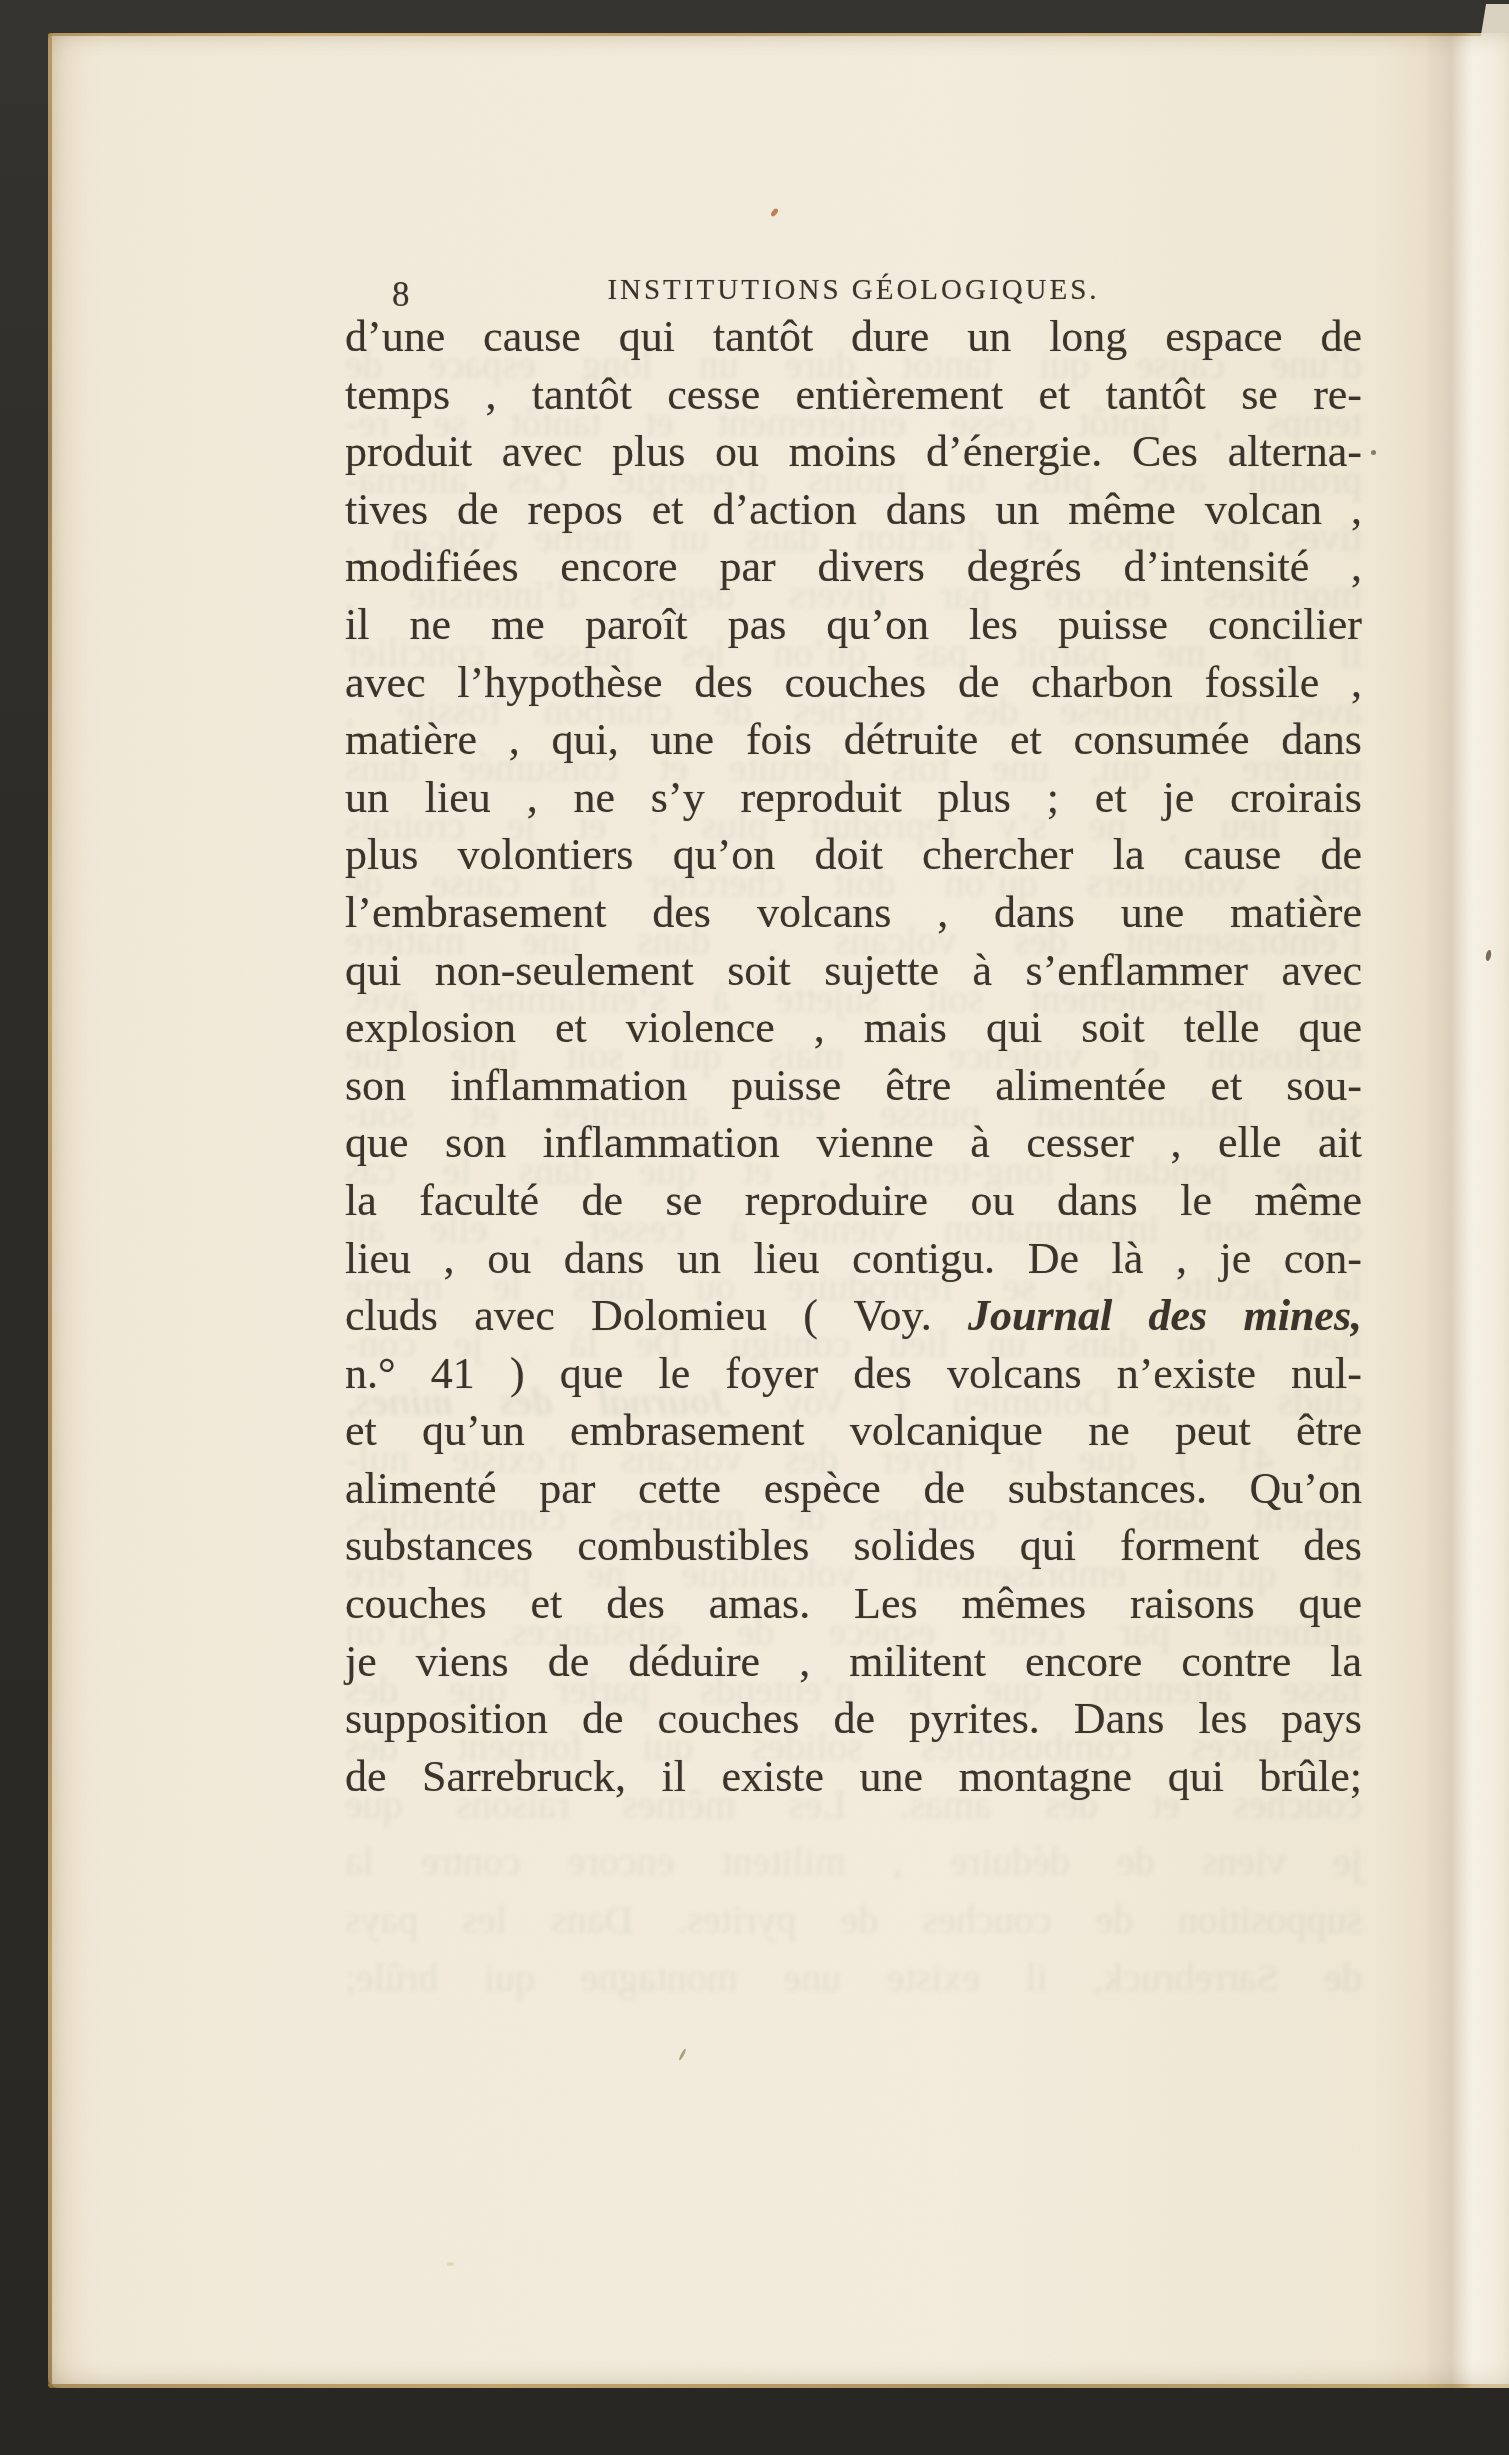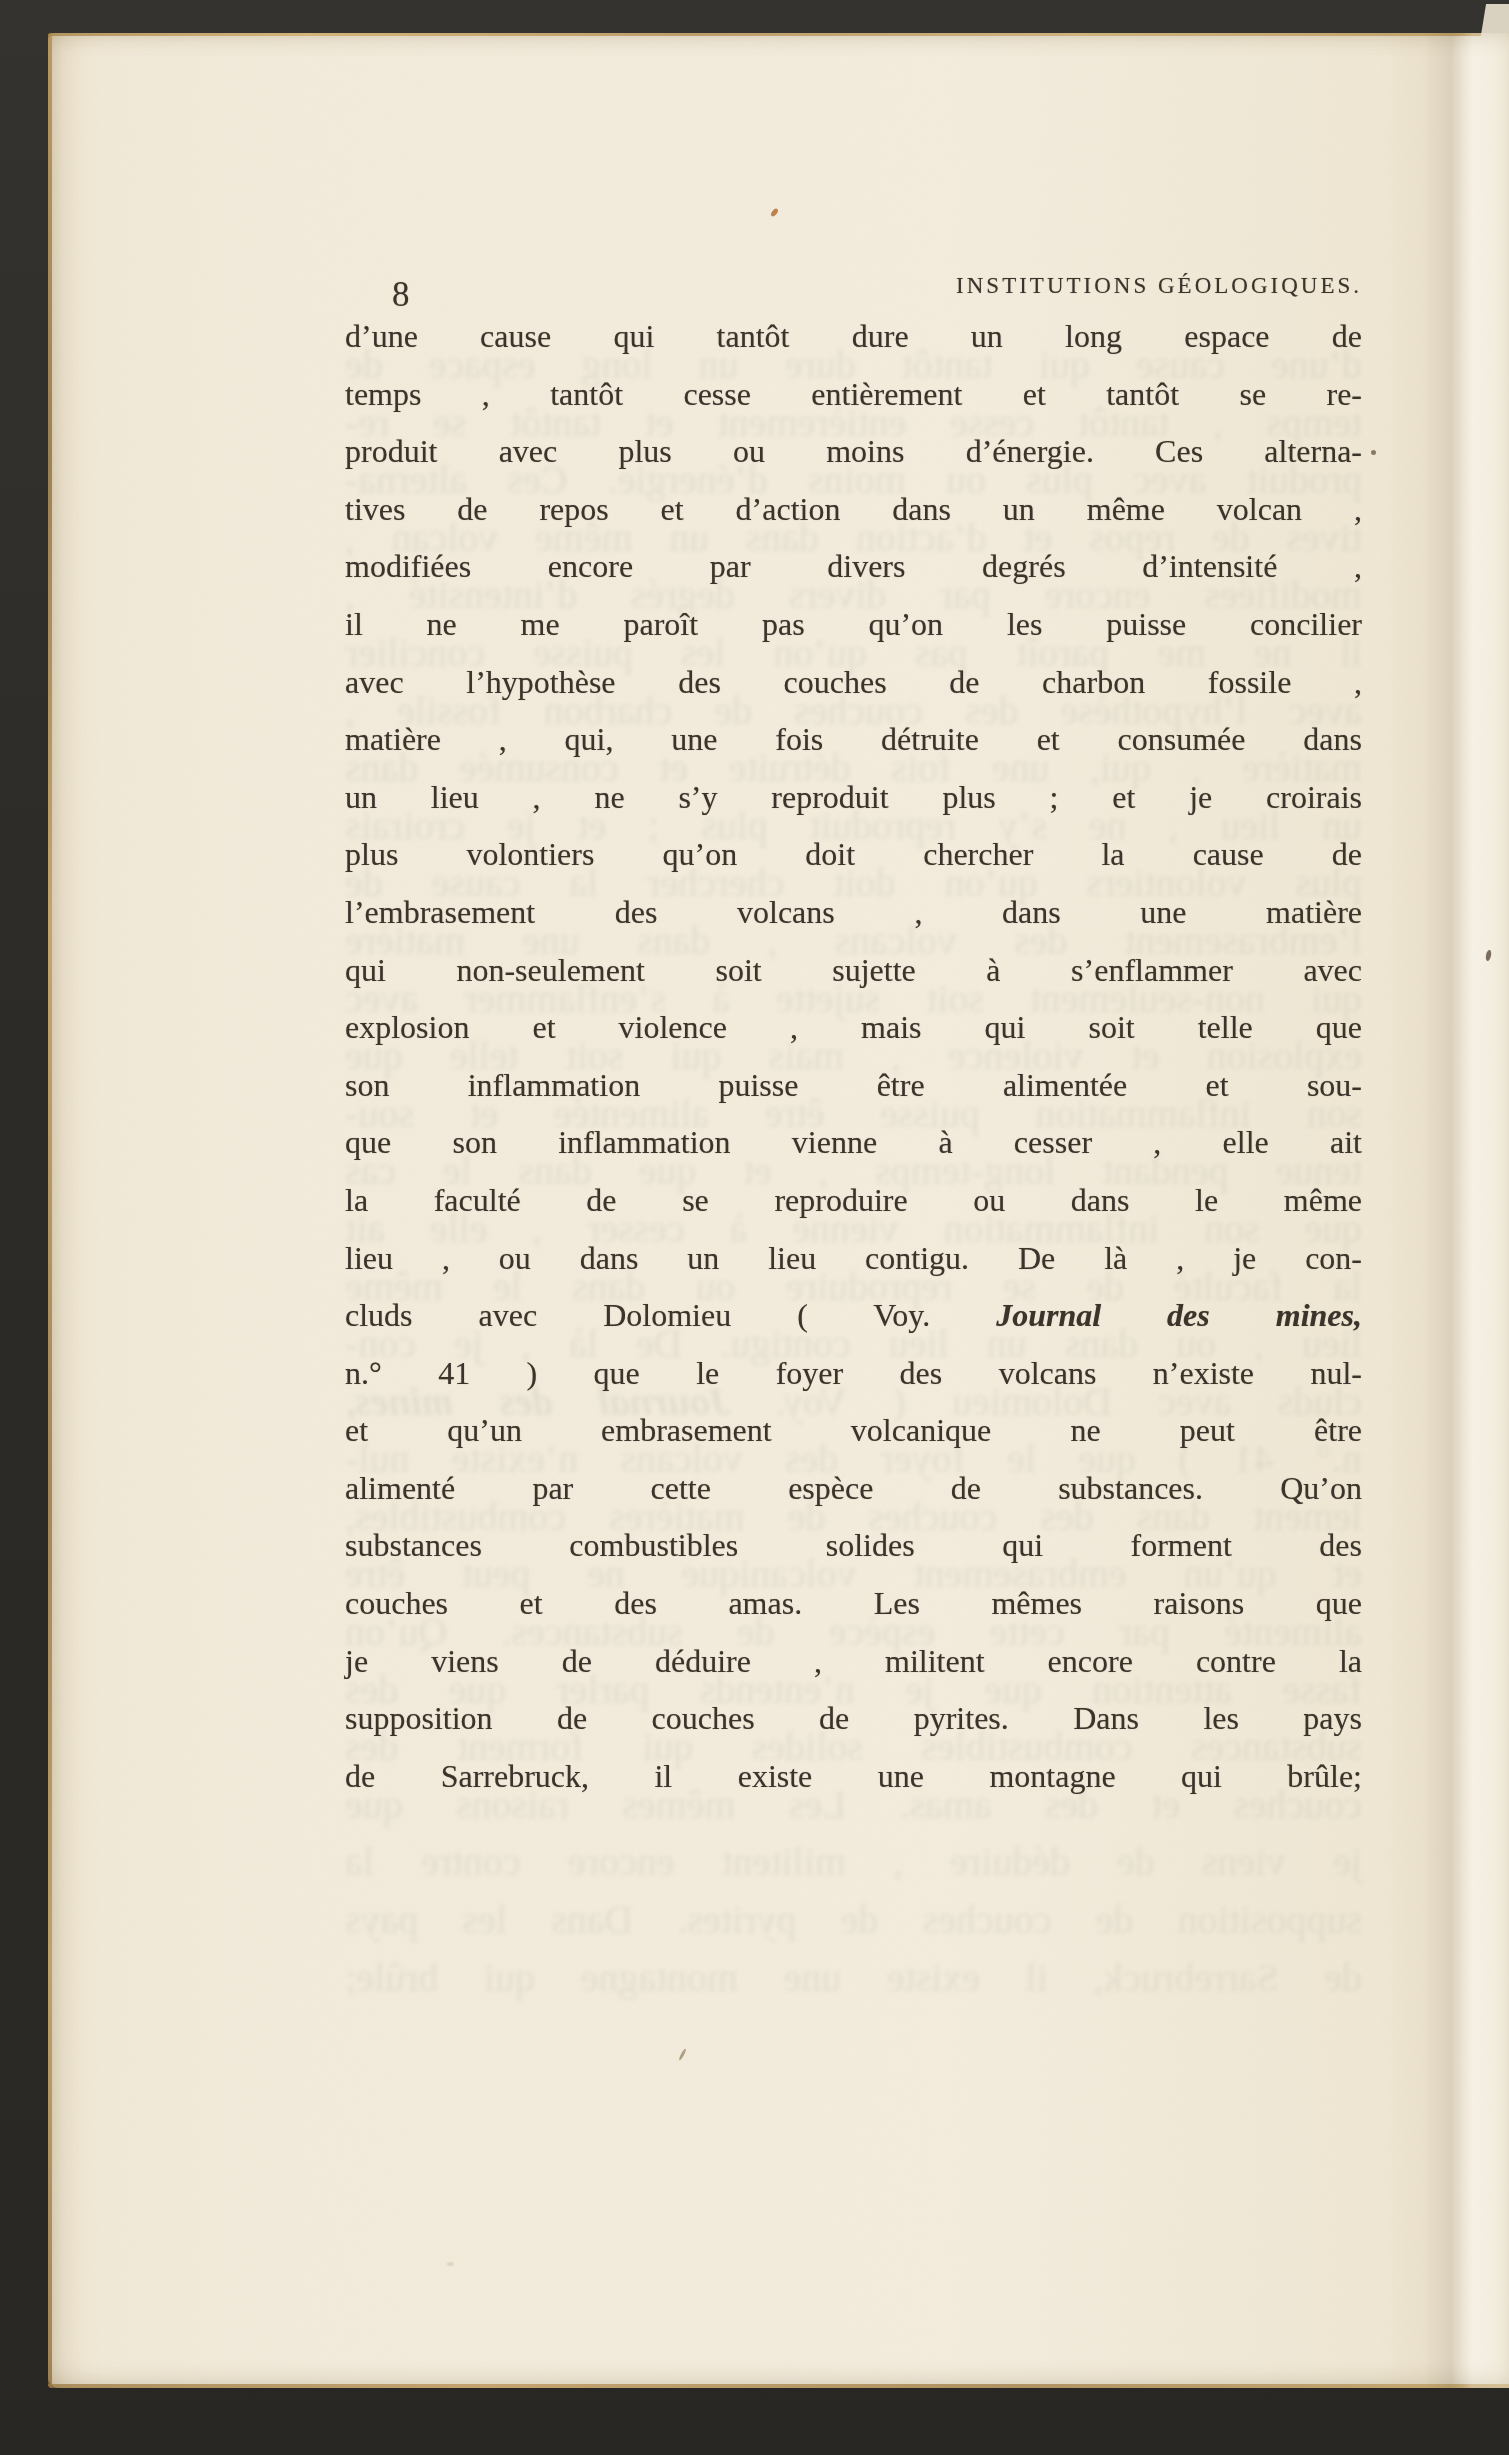--- a/index.html
+++ b/index.html
@@ -48,27 +48,27 @@
     background:linear-gradient(90deg,rgba(0,0,0,0) 0px,rgba(94,74,43,.14) 26px,
       rgba(94,74,43,.05) 36px,rgba(255,255,255,.22) 48px,rgba(236,228,207,.35) 100%);
   }
   .header{position:absolute;left:297px;top:240px;width:1017px;height:46px;color:var(--ink);}
   .page-number{
     position:absolute;left:47px;top:2px;
     font-size:35px;letter-spacing:1px;
     text-shadow:0 0 1px rgba(60,50,40,.45);
   }
   .running-header{
-    display:block;text-align:right;
-    font-size:23px;letter-spacing:3px;
+    display:block;text-align:center;
+    font-size:29px;letter-spacing:3px;
     text-shadow:0 0 1px rgba(60,50,40,.4);
   }
   .body-text{
     position:absolute;left:297px;top:275px;width:1017px;
-    color:var(--ink);font-size:32px;line-height:57.6px;
+    color:var(--ink);font-size:44px;line-height:57.6px;
     text-shadow:0 0 1px rgba(58,48,38,.42);
   }
   .text-line{
     text-align:justify;
     text-align-last:justify;
     height:57.6px;white-space:normal;
   }
   .italic{font-style:italic;font-weight:bold;}
   .showthrough{
     position:absolute;left:297px;top:303px;width:1017px;

